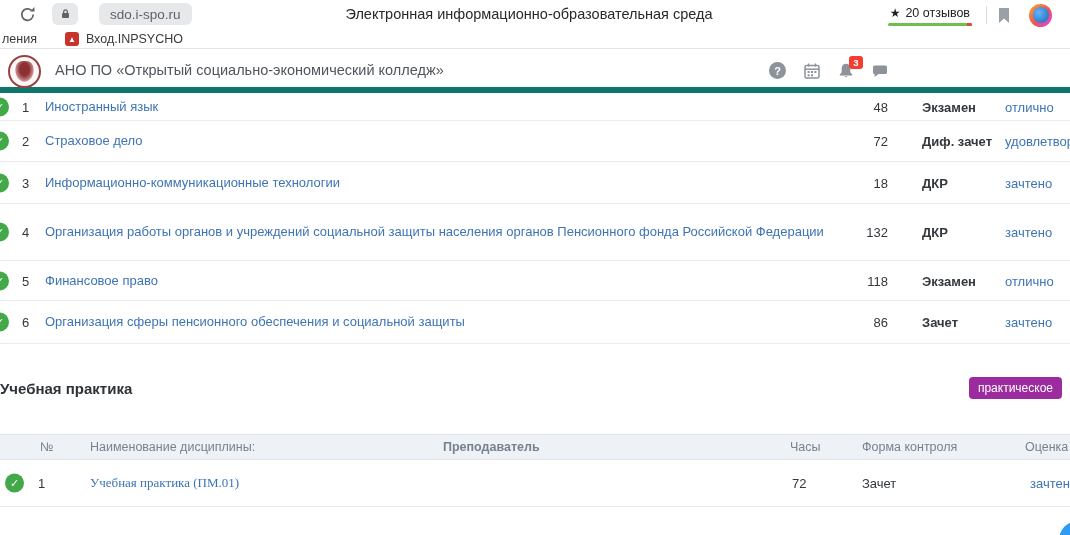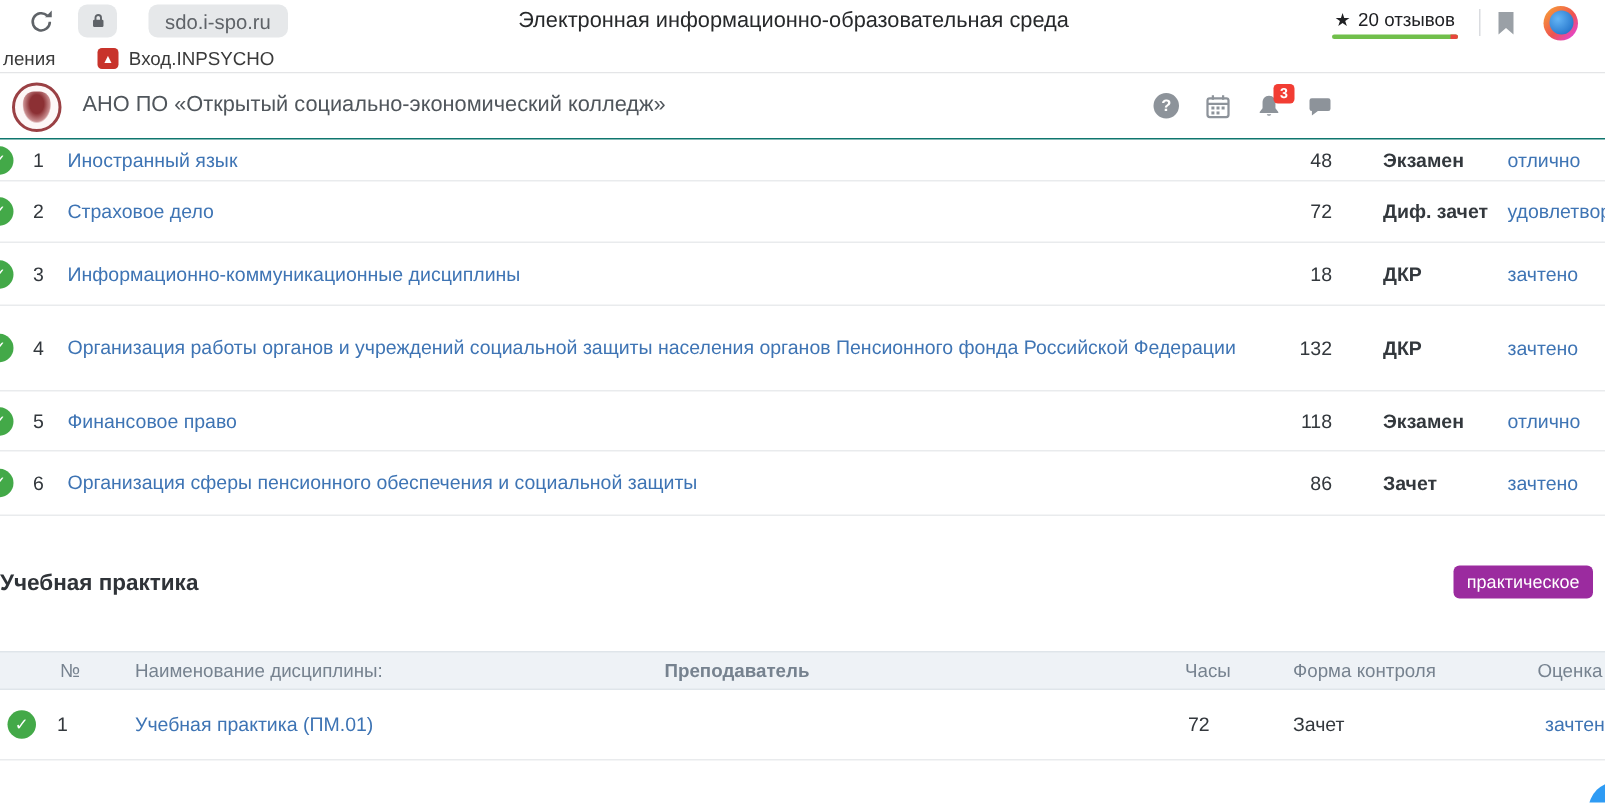--- a/index.html
+++ b/index.html
@@ -29,21 +29,21 @@
   .avatar { width:23px; height:23px; border-radius:50%; background:linear-gradient(135deg,#f7a733,#ef5350 55%,#e040fb); display:flex; align-items:center; justify-content:center; cursor:pointer; margin-right:18px; }
   .avatar .inner { width:16px; height:16px; border-radius:50%; background:radial-gradient(circle at 35% 35%, #64b5f6, #1565c0); }
 
   
   .bookmarks-bar { position:relative; height:19px; display:flex; align-items:center; font-size:12.5px; color:#3a3a3a; border-bottom:1px solid #e4e5e7; }
   .bm-cut { margin-left:2px; white-space:nowrap; cursor:pointer; }
   .bm-item { display:flex; align-items:center; gap:7px; margin-left:28px; cursor:pointer; }
   .favicon { width:14px; height:14px; background:#c8332b; border-radius:3px; color:#fff; font-size:8px; display:flex; align-items:center; justify-content:center; }
 
   
-  .site-header { position:relative; height:44px; border-bottom:1px solid #0f766e; background:#fff; }
+  .site-header { position:relative; height:44px; border-bottom:6px solid #0f766e; background:#fff; }
   .college-logo { position:absolute; left:8px; top:6px; width:33px; height:33px; border-radius:50%; border:2px solid #9a4044; background:#fdf7f7; display:flex; align-items:center; justify-content:center; }
   .college-logo .emblem { width:19px; height:21px; background:radial-gradient(ellipse at 50% 40%, #8c3034 35%, #c98d8f 65%, transparent 72%); border-radius:40% 40% 30% 30%; }
   .college-name { position:absolute; left:55px; top:13px; font-size:14.5px; color:#50565c; white-space:nowrap; }
   .header-icons { position:absolute; left:768px; top:12px; display:flex; align-items:center; gap:15px; }
   .hicon { position:relative; width:19px; height:19px; display:flex; align-items:center; justify-content:center; cursor:pointer; color:#8d939a; }
   .help-circle { width:17px; height:17px; border-radius:50%; background:#8d939a; color:#fff; font-size:11px; font-weight:bold; display:flex; align-items:center; justify-content:center; }
   .notif-badge { position:absolute; top:-5px; right:-8px; min-width:14px; height:13px; padding:0 2px; background:var(--notif_red); border-radius:3px; color:#fff; font-size:9.5px; font-weight:bold; display:flex; align-items:center; justify-content:center; }
 
   
   .courses { position:relative; }
@@ -59,21 +59,21 @@
   .practice-title-row { position:relative; height:90px; }
   .practice-title { position:absolute; left:0; top:36px; font-size:15px; font-weight:bold; color:#2f3338; white-space:nowrap; }
   .practice-badge { position:absolute; right:8px; top:33px; height:22px; padding:0 9px; background:var(--badge); border-radius:4px; color:#fff; font-size:12px; display:flex; align-items:center; white-space:nowrap; }
   .thead { position:relative; height:26px; background:#eef2f6; border-top:1px solid #dfe5ea; border-bottom:1px solid #dfe5ea; font-size:12.5px; color:#76828f; }
   .thead span { position:absolute; top:50%; transform:translateY(-50%); white-space:nowrap; }
   .th-num { left:40px; } .th-name { left:90px; } .th-teacher { left:443px;font-weight:bold; }
   .th-hours { left:790px; } .th-control { left:862px; } .th-grade { left:1025px; }
   .prow { position:relative; height:47px; border-bottom:1px solid #e9ebed; }
   .prow .status-icon { position:absolute; left:5px; top:50%; transform:translateY(-50%); width:19px; height:19px; border-radius:50%; background:var(--green); color:#fff; font-size:11px; display:flex; align-items:center; justify-content:center; }
   .prow .num { position:absolute; left:38px; top:50%; transform:translateY(-50%); font-size:13px; color:#33383d; }
-  .prow .name { position:absolute; left:90px; top:50%; transform:translateY(-50%); font-size:13px; color:var(--link); white-space:nowrap; }
+  .prow .name { position:absolute; left:90px; top:50%; transform:translateY(-50%); font-size:13px; color:var(--link); white-space:nowrap;font-family:Liberation Serif, serif; }
   .prow .hours { position:absolute; left:792px; top:50%; transform:translateY(-50%); font-size:13px; color:#33383d; }
   .prow .control { position:absolute; left:862px; top:50%; transform:translateY(-50%); font-size:13px; color:#33383d; }
   .prow .grade { position:absolute; left:1030px; top:50%; transform:translateY(-50%); font-size:13px; color:var(--link); white-space:nowrap; }
 
   .fab { position:absolute; left:1059px; top:521px; width:38px; height:38px; border-radius:50%; background:var(--fab_blue); cursor:pointer; }
 </style>
 </head>
 <body>
 
 <div class="browser-bar">
@@ -170,21 +170,21 @@
     <span class="num">2</span>
     <a class="name">Страховое дело</a>
     <span class="hours">72</span>
     <span class="control">Диф. зачет</span>
     <a class="grade">удовлетворительно</a>
   </div>
 
   <div class="crow" style="height:42px">
     <span class="status-icon">✓</span>
     <span class="num">3</span>
-    <a class="name">Информационно-коммуникационные дисциплины</a>
+    <a class="name">Информационно-коммуникационные технологии</a>
     <span class="hours">18</span>
     <span class="control">ДКР</span>
     <a class="grade">зачтено</a>
   </div>
 
   <div class="crow" style="height:57px">
     <span class="status-icon">✓</span>
     <span class="num">4</span>
     <a class="name">Организация работы органов и учреждений социальной защиты населения органов Пенсионного фонда Российской Федерации</a>
     <span class="hours">132</span>

